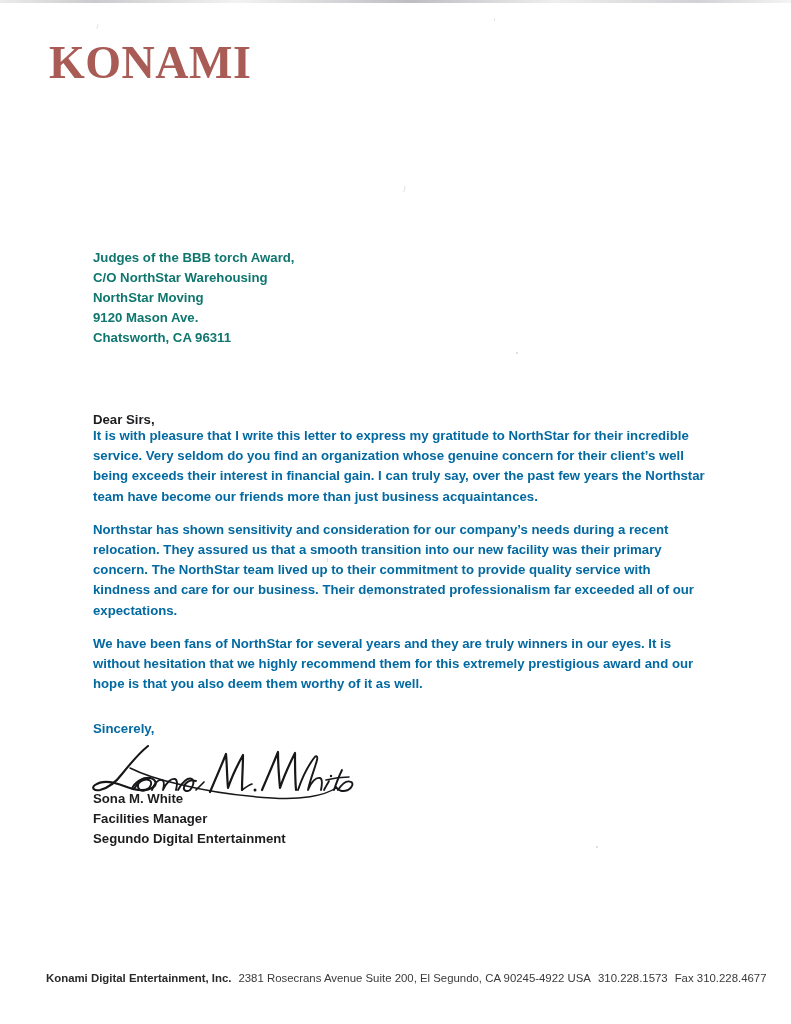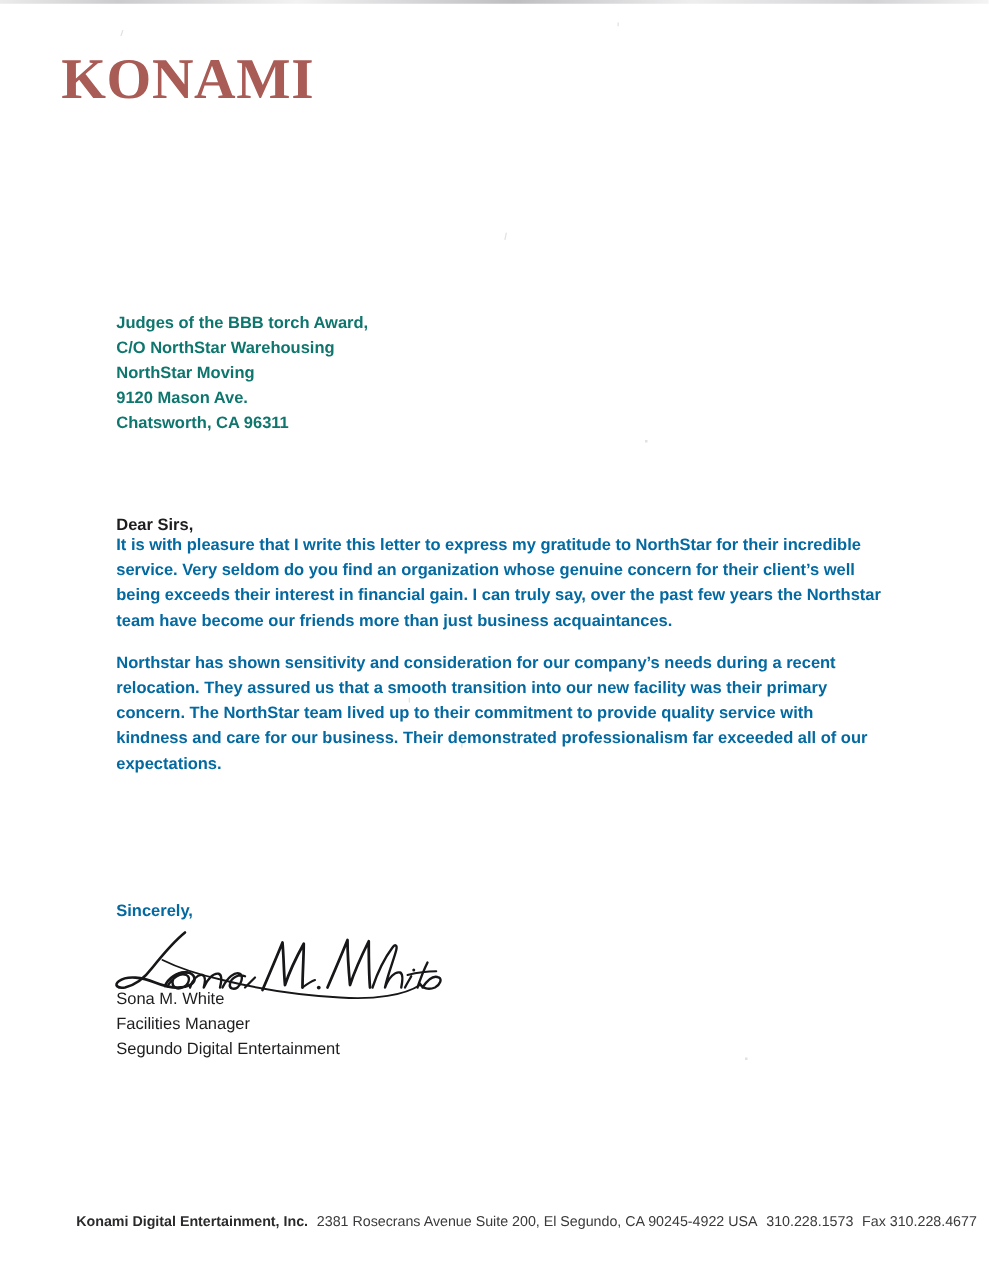--- a/index.html
+++ b/index.html
@@ -123,41 +123,40 @@
     height: 62px;
   }
 
   .signer-block {
     position: absolute;
     left: 93px;
     top: 789px;
     font-size: 13.2px;
     line-height: 20px;
     color: #1d1d1f;
-    font-weight: 400;
+    font-weight: 700;
   }
 
   .signer-block div {
     white-space: nowrap;
   }
 
   .footer {
     position: absolute;
     left: 46px;
     top: 971px;
     font-size: 11.4px;
     line-height: 15px;
     color: #3a3a3c;
     white-space: nowrap;
   }
 
   .footer .company {
     font-weight: 700;
     color: #2a2a2c;
-    margin-left: 15px;
   }
 
   .footer .sep {
     display: inline-block;
     width: 7px;
   }
 
   .footer .addr,
   .footer .phone,
   .footer .fax {
@@ -187,20 +186,21 @@
     <div>NorthStar Moving</div>
     <div>9120 Mason Ave.</div>
     <div>Chatsworth, CA 96311</div>
   </div>
 
   <div class="salutation">Dear Sirs,</div>
 
   <div class="body-copy">
     <p>It is with pleasure that I write this letter to express my gratitude to NorthStar for their incredible service. Very seldom do you find an organization whose genuine concern for their client’s well being exceeds their interest in financial gain.  I can truly say, over the past few years the Northstar team have become our friends more than just business acquaintances.</p>
     <p>Northstar has shown sensitivity and consideration for our company’s needs during a recent relocation. They assured us that a smooth transition into our new facility was their primary concern.  The NorthStar team lived up to their commitment to provide quality service with kindness and care for our business. Their demonstrated professionalism far exceeded all of our expectations.</p>
+    <p>We have been fans of NorthStar for several years and they are truly winners in our eyes.  It is without hesitation that we highly recommend them for this extremely prestigious award and our hope is that you also deem them worthy of it as well.</p>
   </div>
 
   <div class="closing">Sincerely,</div>
 
   <div class="signature-wrap">
     <svg viewBox="0 0 270 62" xmlns="http://www.w3.org/2000/svg" aria-hidden="true">
       <g fill="none" stroke="#17171a" stroke-linecap="round" stroke-linejoin="round">
 
         <path d="M62 6 C52 14 44 24 36 34 C30 42 22 48 14 50 C8 51 5 48 9 45 C16 40 28 42 38 46 C48 50 58 52 66 48 C72 45 70 39 64 38 C56 37 48 43 46 49" stroke-width="2.1"></path>
 

